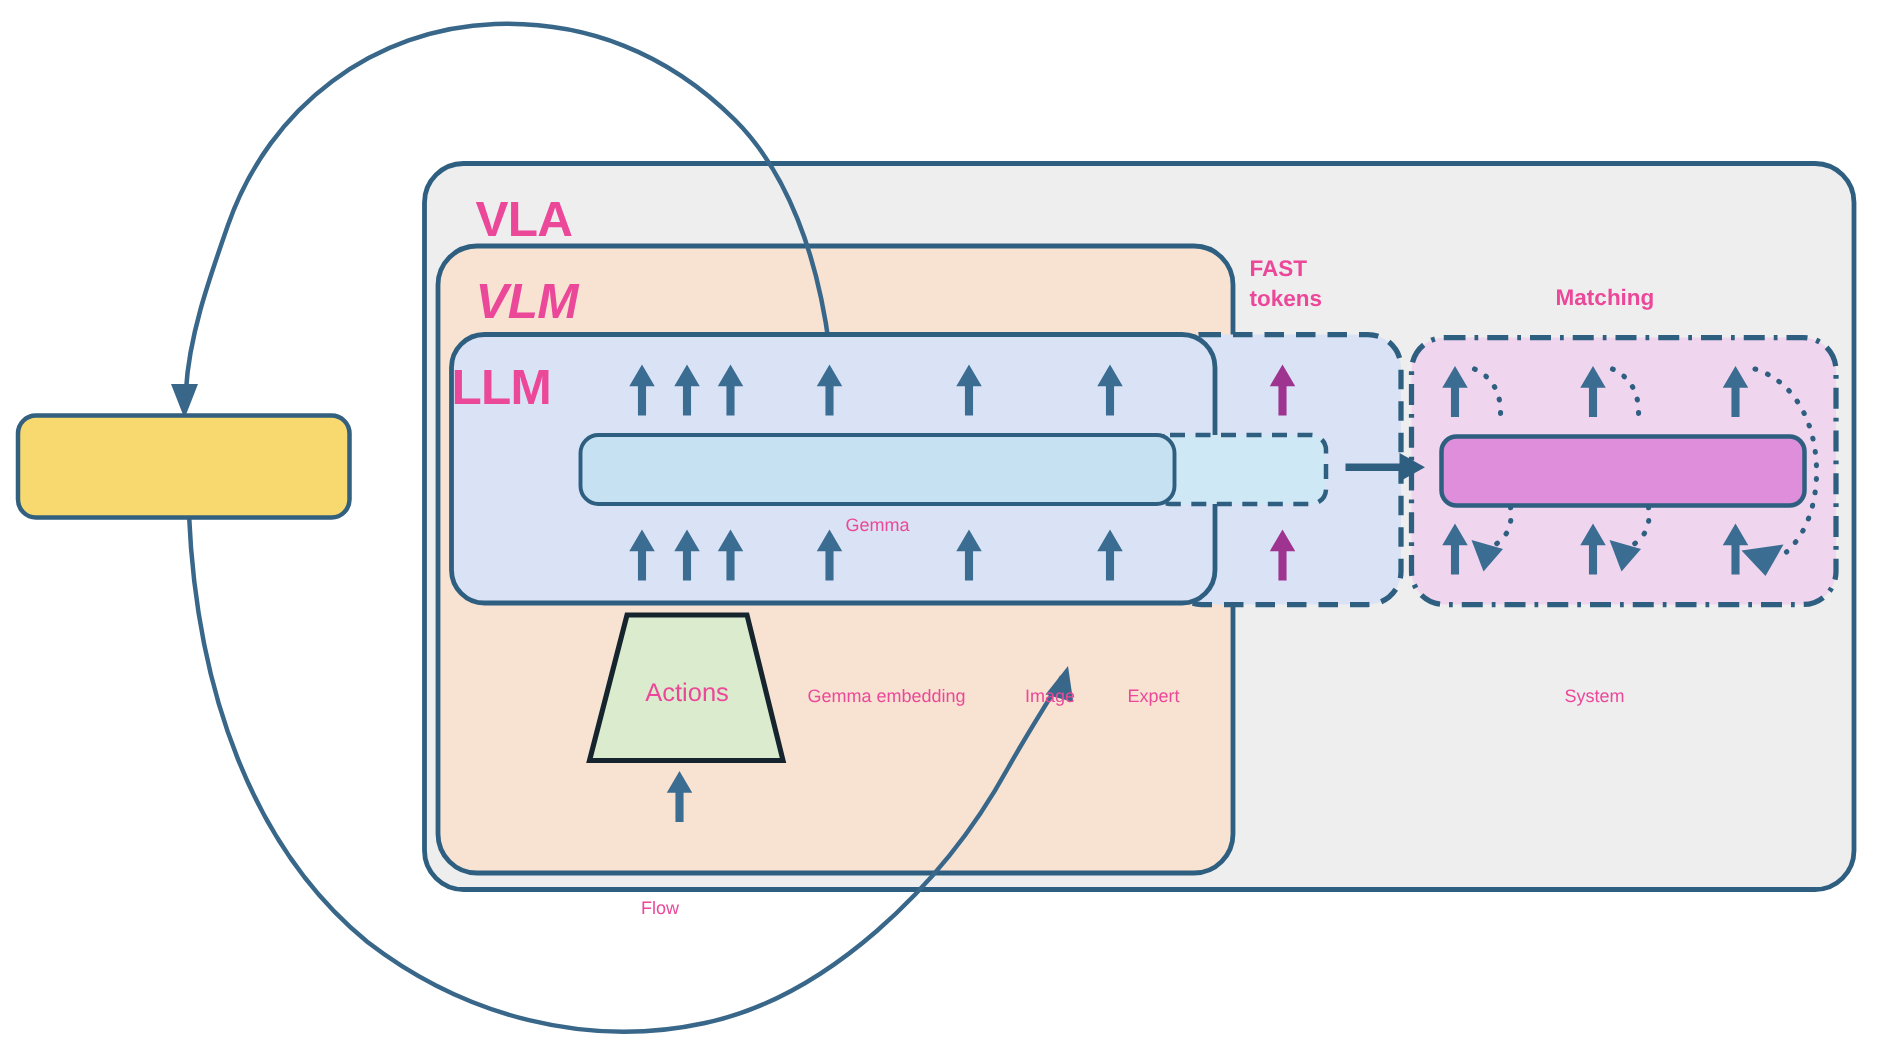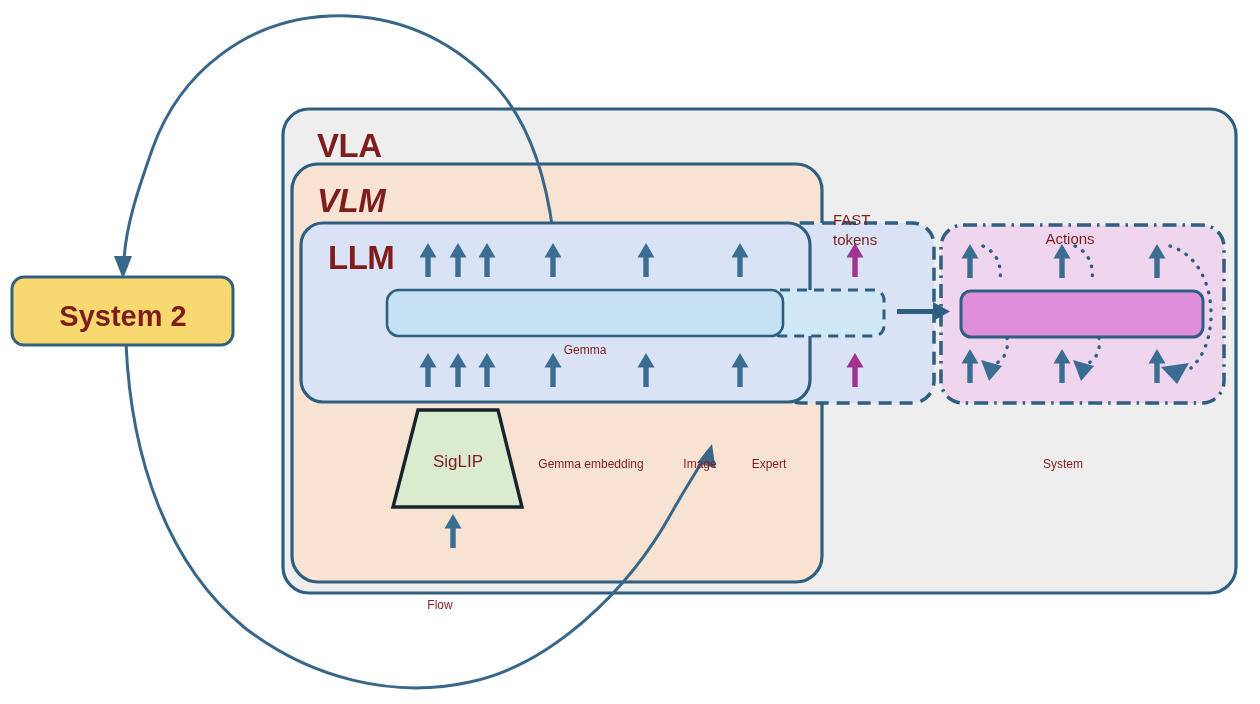--- a/index.html
+++ b/index.html
@@ -1,25 +1,25 @@
 <!DOCTYPE html>
 <html><head>
 <meta charset="utf-8">
 <style>
   html,body{margin:0;padding:0;background:#ffffff;}
   #canvas{position:relative;width:1260px;height:704px;background:#ffffff;overflow:hidden;
           font-family:"Liberation Sans", sans-serif;}
   svg{position:absolute;left:0;top:0;}
-  .lbl{position:absolute;color:#7f1d1d;white-space:pre-line;line-height:1.15;}
+  .lbl{position:absolute;color:#ec4899;white-space:pre-line;line-height:1.15;}
   .ctr{transform:translateX(-50%);text-align:center;}
   .big{font-size:33px;font-weight:bold;letter-spacing:-0.5px;}
   .sys{font-size:29px;font-weight:bold;}
   .med{font-size:12px;margin-top:41px;}
   .sig{font-size:17px;}
-  .sm-bold{font-size:15px;font-weight:normal;line-height:20px;margin-top:40px;}
+  .sm-bold{font-size:15px;font-weight:bold;line-height:20px;}
   .flow-lbl{font-size:16px;line-height:21px;}
 </style>
 </head>
 <body>
 
 <div id="canvas">
 
   <svg width="1260" height="704" viewBox="0 0 1260 704">
     <defs>
       <path id="arrUp" d="M0 0 L8.5 14.5 L2.7 14.5 L2.7 34 L-2.7 34 L-2.7 14.5 L-8.5 14.5 Z"></path>
@@ -94,25 +94,24 @@
       <polygon points="933,302 950,311.5 933,321"></polygon>
     </g>
 
     <use href="#arrUp" x="453" y="514" fill="#3b6d92"></use>
 
     <rect x="12" y="277" width="221" height="68" rx="12" fill="#f8d96f" stroke="#33607f" stroke-width="3"></rect>
   </svg>
 
   <div class="lbl big" style="left:317px;top:127px;">VLA</div>
   <div class="lbl big" style="left:317px;top:182px;font-style:italic;">VLM</div>
-  <div class="lbl big" style="left:328px;top:239px;">LLM</div>
-  <div class="lbl sys ctr" style="left:123px;top:300px;">System 2</div>
+  <div class="lbl big" style="left:301px;top:239px;">LLM</div>
   <div class="lbl med ctr" style="left:585px;top:303px;">Gemma</div>
-  <div class="lbl sig ctr" style="left:458px;top:452px;">SigLIP</div>
+  <div class="lbl sig ctr" style="left:458px;top:452px;">Actions</div>
   <div class="lbl sm-bold" style="left:833px;top:170px;">FAST
 tokens</div>
-  <div class="lbl sm-bold ctr" style="left:1070px;top:189px;">Actions</div>
+  <div class="lbl sm-bold ctr" style="left:1070px;top:189px;">Matching</div>
   <div class="lbl med ctr" style="left:591px;top:417px;">Gemma embedding</div>
   <div class="lbl med ctr" style="left:700px;top:417px;">Image</div>
   <div class="lbl med ctr" style="left:769px;top:417px;">Expert</div>
   <div class="lbl med ctr" style="left:440px;top:558px;">Flow</div>
   <div class="lbl med ctr" style="left:1063px;top:417px;">System</div>
 </div>
 
 </body></html>

